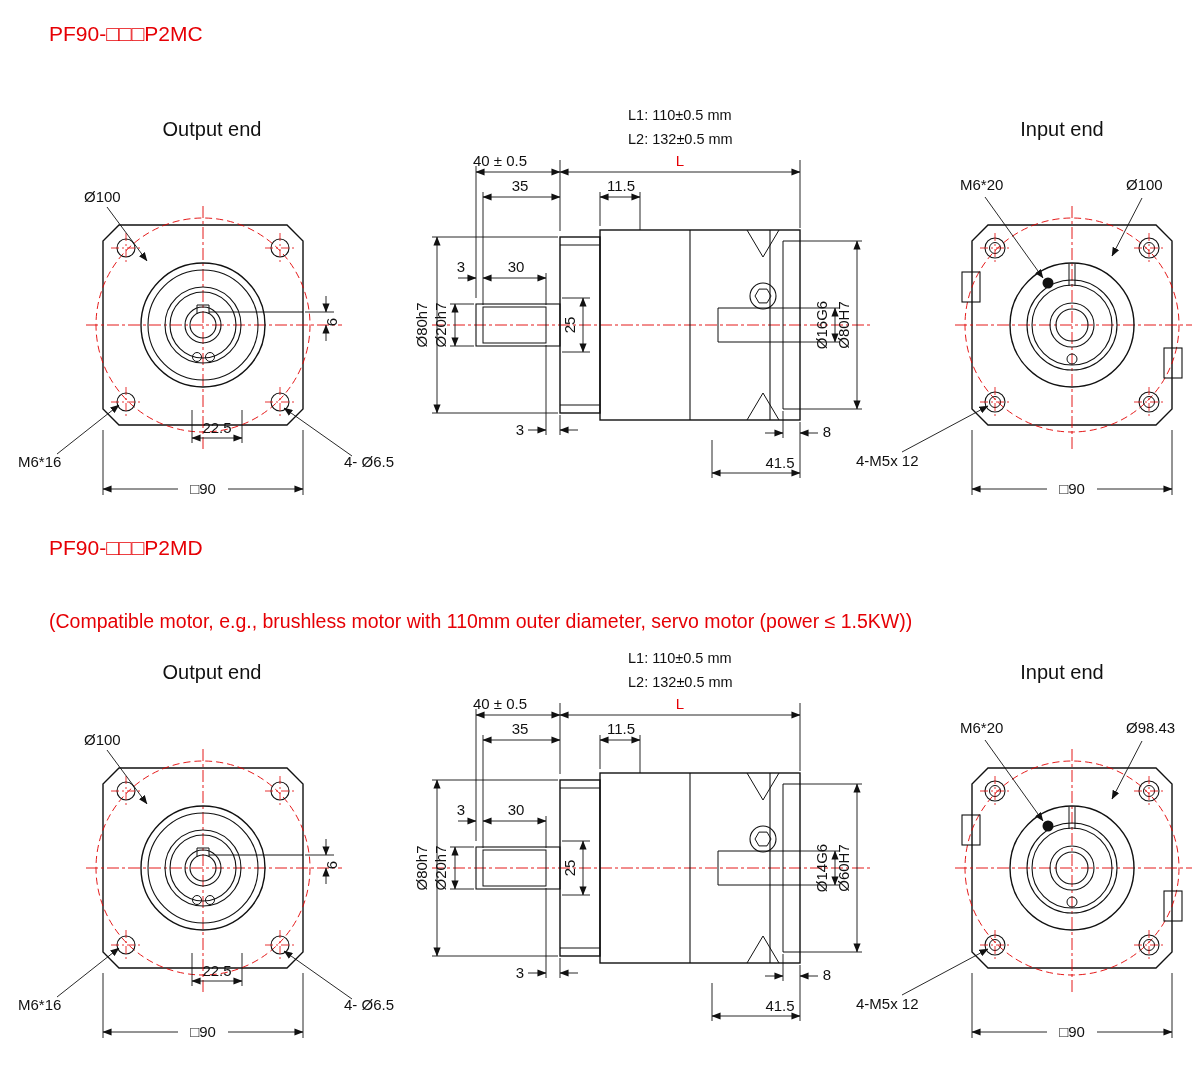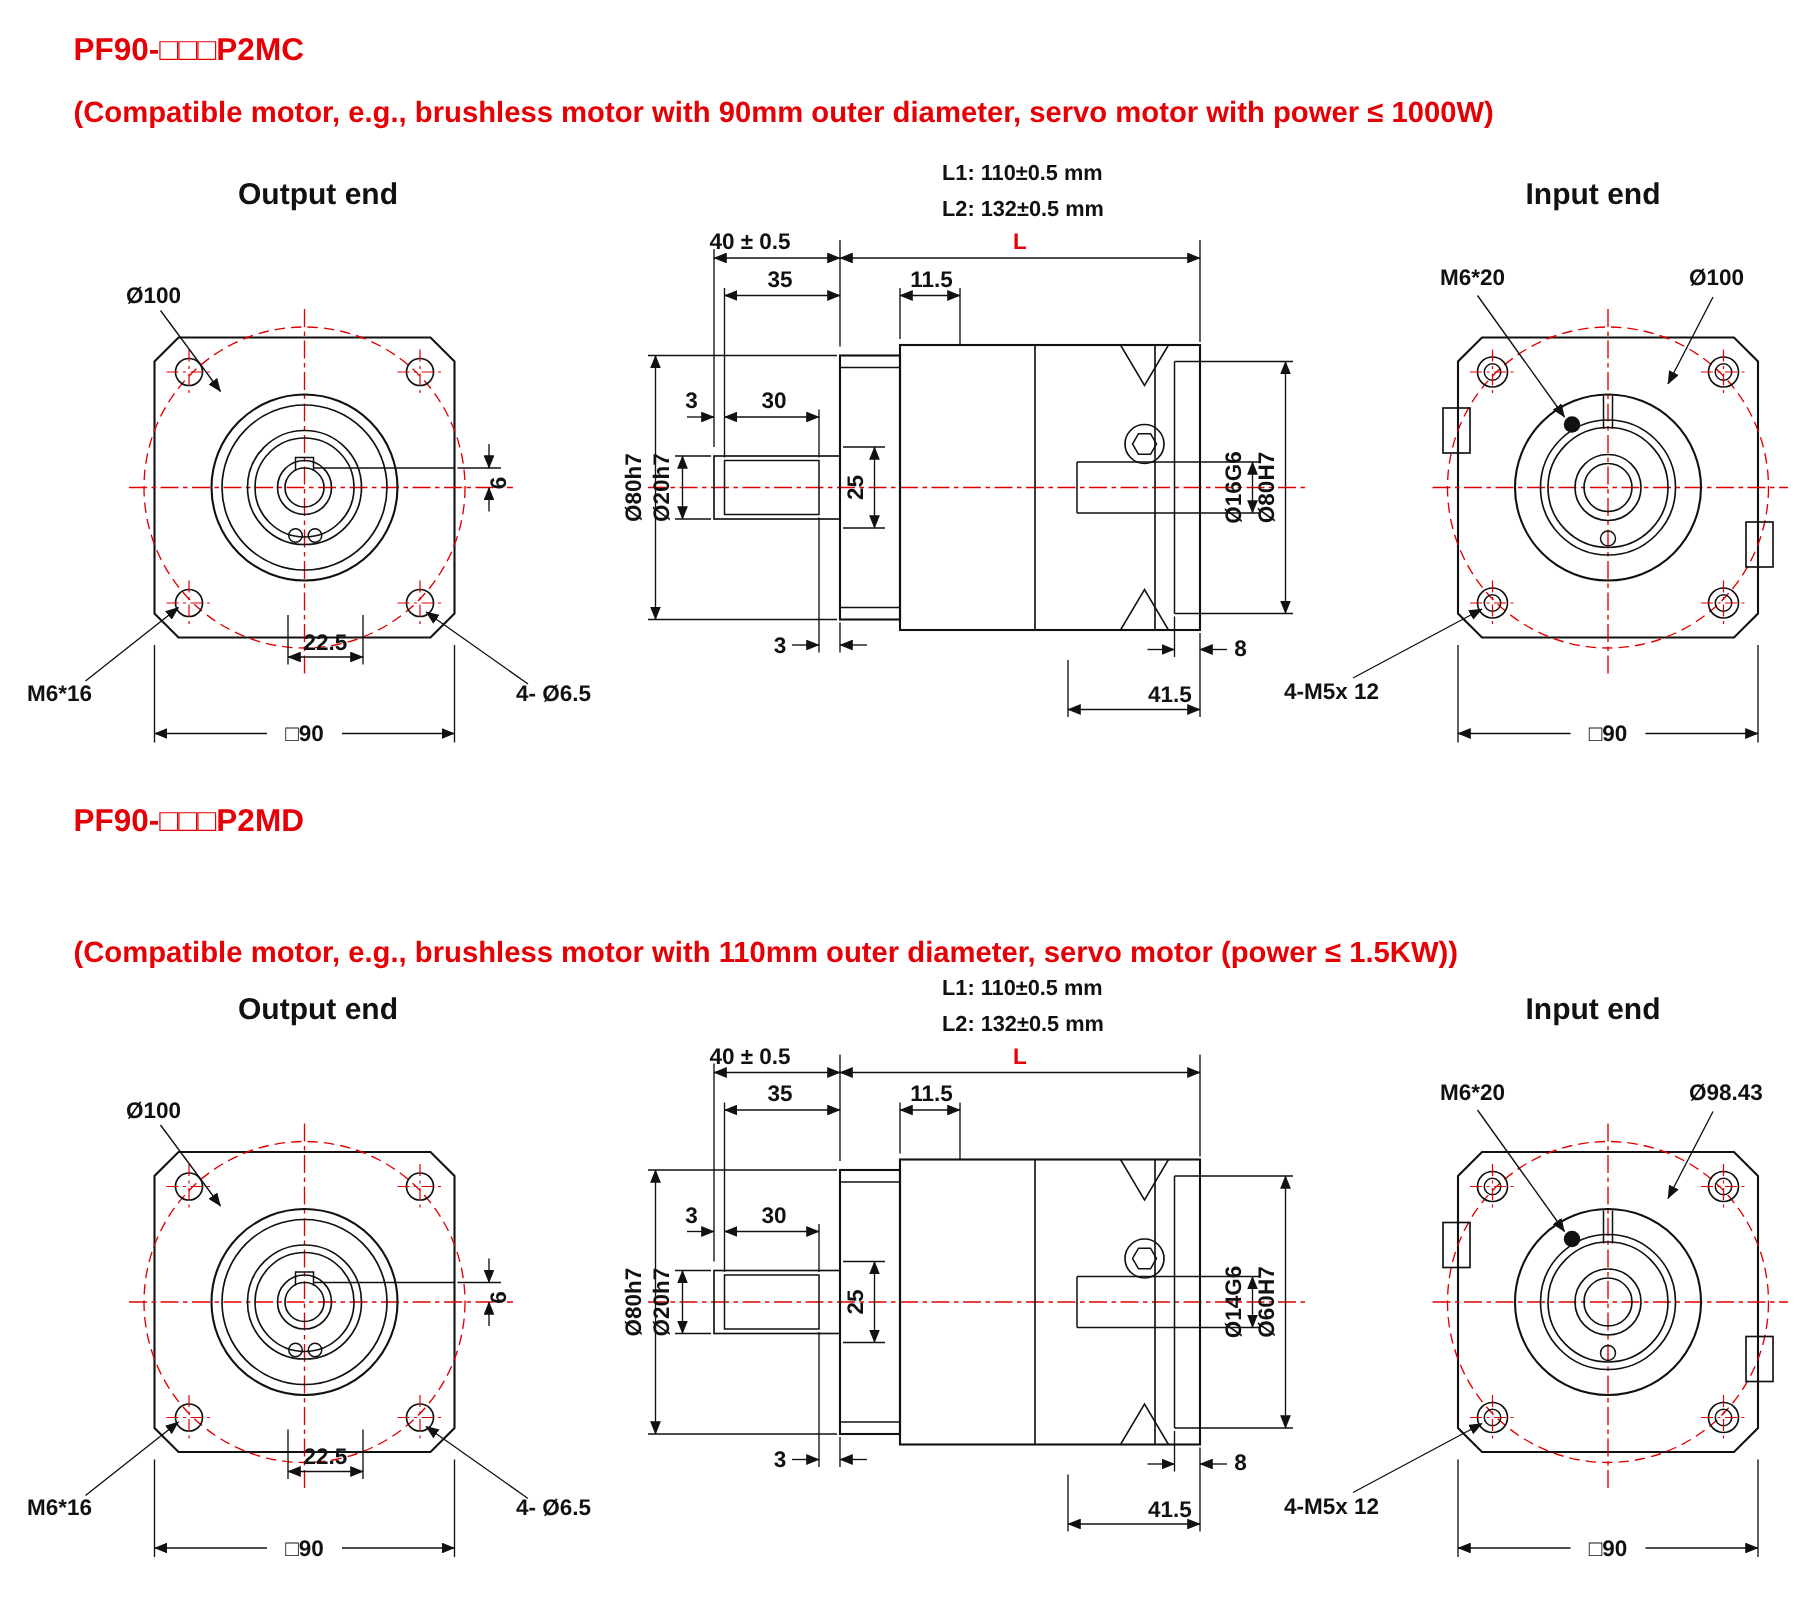--- a/index.html
+++ b/index.html
@@ -1,17 +1,17 @@
 <!DOCTYPE html>
 <html><head>
 <meta charset="utf-8">
 <style>
   html,body{margin:0;padding:0;background:#fff;}
   .page{position:relative;width:1203px;height:1074px;background:#fff;overflow:hidden;
-        font-family:"Liberation Sans",sans-serif;font-weight:bold;}
+        font-family:"Liberation Sans",sans-serif;}
   .sec-title{position:absolute;left:49px;color:#e60005;font-size:21px;white-space:nowrap;}
   .sec-sub{position:absolute;left:49px;color:#e60005;font-size:19.5px;white-space:nowrap;}
   svg.drawing{position:absolute;left:0;}
   svg.drawing text{font-family:"Liberation Sans",sans-serif;font-size:15px;fill:#111;}
   svg.drawing text.big{font-size:20px;}
   svg.drawing text.small{font-size:14.5px;}
   svg.drawing text.red{fill:#e60005;}
   .s14{stroke:#111;stroke-width:1.4;fill:none;}
   .s11{stroke:#111;stroke-width:1.1;fill:none;}
   .s10{stroke:#111;stroke-width:1;fill:none;}
@@ -19,23 +19,22 @@
   .cl{stroke:#e10000;stroke-width:0.9;fill:none;stroke-dasharray:12 3 3 3;}
   .bc{stroke:#e10000;stroke-width:0.9;fill:none;stroke-dasharray:7 4;}
   .clx{stroke:#e10000;stroke-width:0.8;fill:none;stroke-dasharray:8 3 2 3;}
 </style>
 </head>
 <body>
 
 <div class="page">
 
   <div class="sec-title" style="top:22px">PF90-□□□P2MC</div>
-  <div class="sec-sub" style="top:64px">(Compatible motor, e.g., brushless motor with 90mm outer diameter, servo motor with power ≤ 1000W)</div>
   <div class="sec-title" style="top:536px">PF90-□□□P2MD</div>
-  <div class="sec-sub" style="top:624px">(Compatible motor, e.g., brushless motor with 110mm outer diameter, servo motor (power ≤ 1.5KW))</div>
+  <div class="sec-sub" style="top:610px">(Compatible motor, e.g., brushless motor with 110mm outer diameter, servo motor (power ≤ 1.5KW))</div>
 
   <svg class="drawing" style="top:100px" width="1203" height="455" viewBox="0 0 1203 455">
     <defs>
       <marker id="arw" viewBox="0 0 10 8" refX="9.5" refY="4" markerWidth="10" markerHeight="8" orient="auto-start-reverse">
         <path d="M0,0 L10,4 L0,8 Z" fill="#111"></path>
       </marker>
       <pattern id="hatch" width="5" height="5" patternUnits="userSpaceOnUse" patternTransform="rotate(45)">
         <line x1="0" y1="0" x2="0" y2="5" stroke="#333" stroke-width="1"></line>
       </pattern>
 

